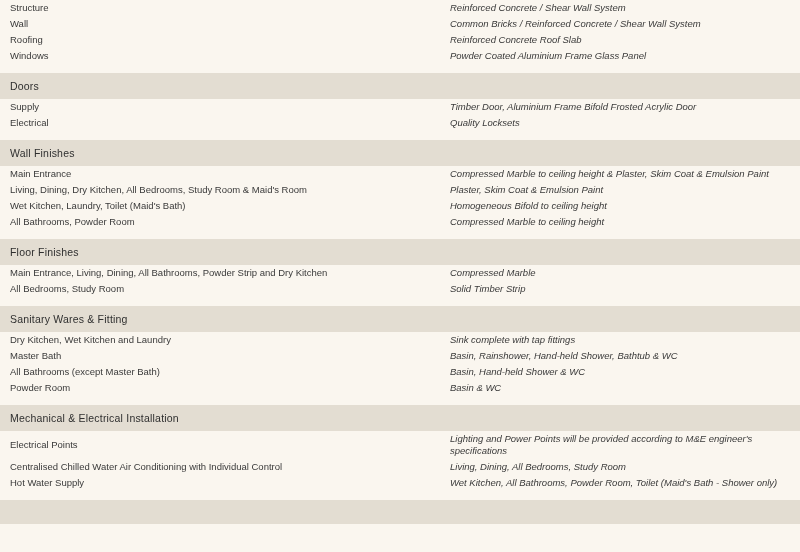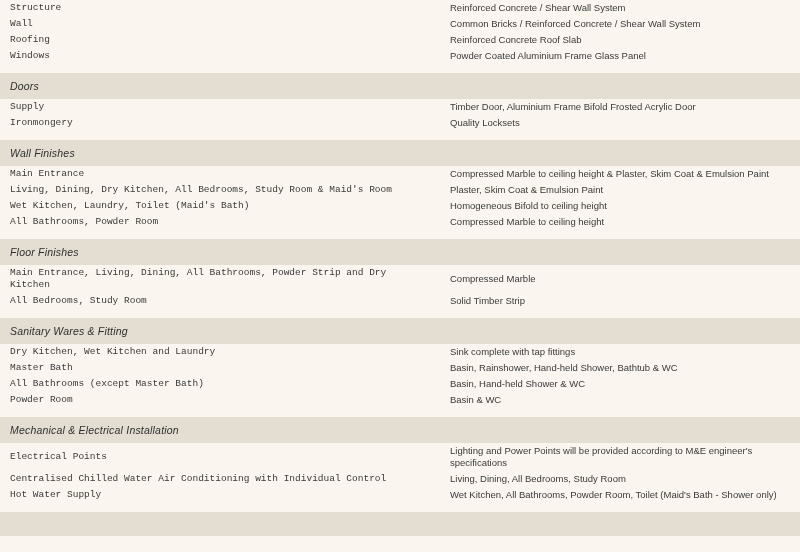--- a/index.html
+++ b/index.html
@@ -33,23 +33,23 @@
     line-height: 12px;
     vertical-align: middle;
   }
   #spec-table tr.spacer-row td {
     background: #faf6ef;
     height: 9px;
     padding: 0;
     font-size: 0;
     line-height: 0;
   }
-  td.col-label { width: 440px; font-family: Liberation Mono, monospace; }
-  td.col-value { width: 360px; }
-  .section-label { letter-spacing: 0.2px; font-style: italic; }
+  td.col-label { width: 440px; }
+  td.col-value { width: 360px; font-style: italic; }
+  .section-label { letter-spacing: 0.2px; }
 </style>
 </head>
 <body>
 
 <table id="spec-table">
   <tbody>
       <tr class="item-row">
         <td class="col-label">Structure</td>
         <td class="col-value">Reinforced Concrete / Shear Wall System</td>
       </tr>
@@ -69,21 +69,21 @@
         <td colspan="2"></td>
       </tr>
       <tr class="section-row">
         <td colspan="2"><span class="section-label">Doors</span></td>
       </tr>
       <tr class="item-row">
         <td class="col-label">Supply</td>
         <td class="col-value">Timber Door, Aluminium Frame Bifold Frosted Acrylic Door</td>
       </tr>
       <tr class="item-row">
-        <td class="col-label">Ironmongery</td>
+        <td class="col-label">Electrical</td>
         <td class="col-value">Quality Locksets</td>
       </tr>
       <tr class="spacer-row">
         <td colspan="2"></td>
       </tr>
       <tr class="section-row">
         <td colspan="2"><span class="section-label">Wall Finishes</span></td>
       </tr>
       <tr class="item-row">
         <td class="col-label">Main Entrance</td>

